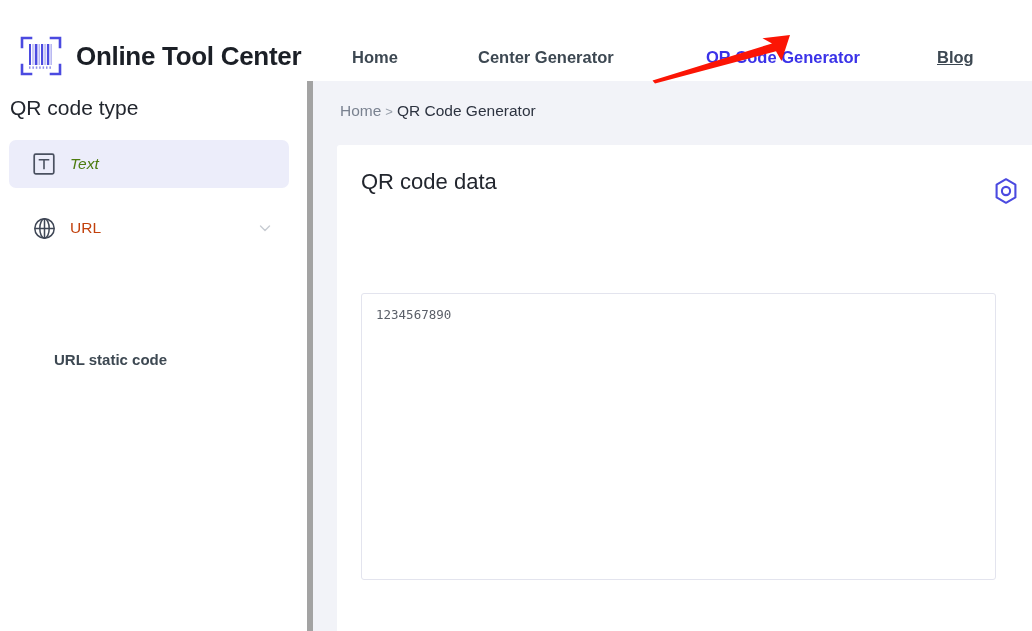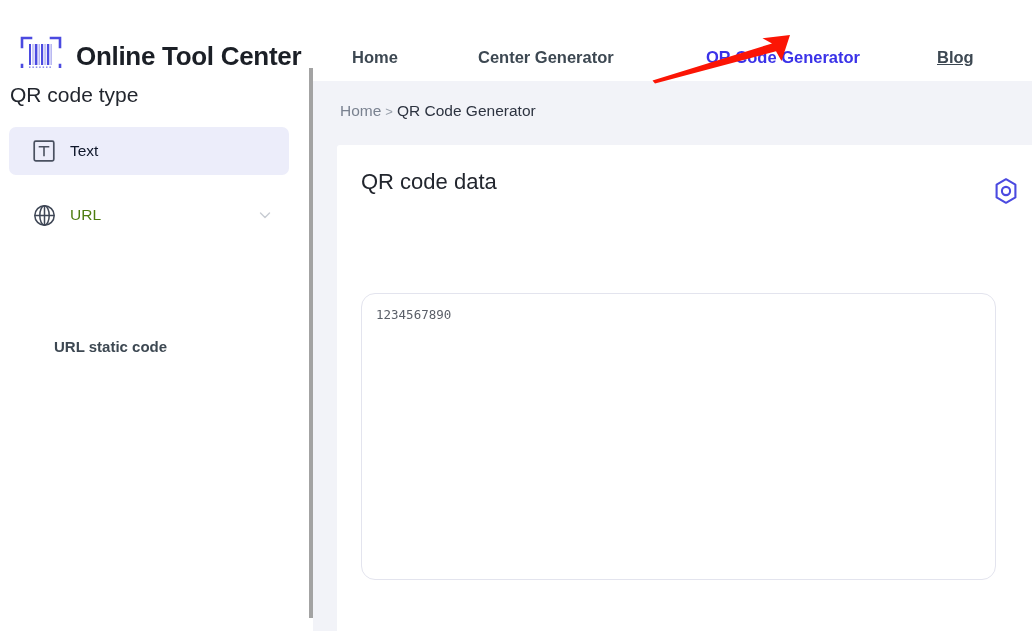--- a/index.html
+++ b/index.html
@@ -71,24 +71,24 @@
   .nav-item.active { color: #3a32e8; }
 
   .nav-home        { position: absolute; left: 22px;  top: 28px; }
   .nav-barcode     { position: absolute; left: 148px; top: 28px; }
   .nav-qr          { position: absolute; left: 376px; top: 28px; }
   .nav-blog        { position: absolute; left: 607px; top: 28px; text-decoration: underline; }
 
   
   .sidebar {
     position: absolute;
-    left: 0; top: 68px;
+    left: 0; top: 81px;
     width: 313px; height: 550px;
     background: #ffffff;
-    border-right: 4px solid #a3a3a3;
+    border-right: 6px solid #a3a3a3;
   }
 
   .sidebar-title {
     position: absolute;
     left: 10px; top: 15px;
     font-size: 21px;
     color: #22262e;
     font-weight: normal;
     white-space: nowrap;
   }
@@ -113,24 +113,24 @@
     margin-left: 23px;
     flex: 0 0 24px;
     display: flex;
     align-items: center;
     justify-content: center;
   }
 
   .side-label {
     margin-left: 14px;
     font-size: 15.5px;
-    color: #4d7c0f;
-    white-space: nowrap;
-  }
-  .side-item.active .side-label { color: #0f172a; }
+    color: #c2410c;
+    white-space: nowrap;
+  }
+  .side-item.active .side-label { color: #4d7c0f; font-style: italic; }
 
   .side-chevron {
     position: absolute;
     right: 17px;
     top: 17px;
     width: 14px; height: 14px;
     opacity: .55;
   }
 
   .side-sub {
@@ -185,21 +185,21 @@
     right: 25px; top: 32px;
     width: 28px; height: 28px;
     cursor: pointer;
   }
 
   .qr-textarea {
     position: absolute;
     left: 24px; top: 148px;
     width: 635px; height: 287px;
     border: 1px solid #e3e4ee;
-    border-radius: 14px;
+    border-radius: 3px;
     background: #ffffff;
     padding: 12px 14px;
     font-family: "DejaVu Sans Mono", monospace;
     font-size: 12.5px;
     color: #5a5f68;
     line-height: 1.45;
     resize: none;
     outline: none;
   }
 

